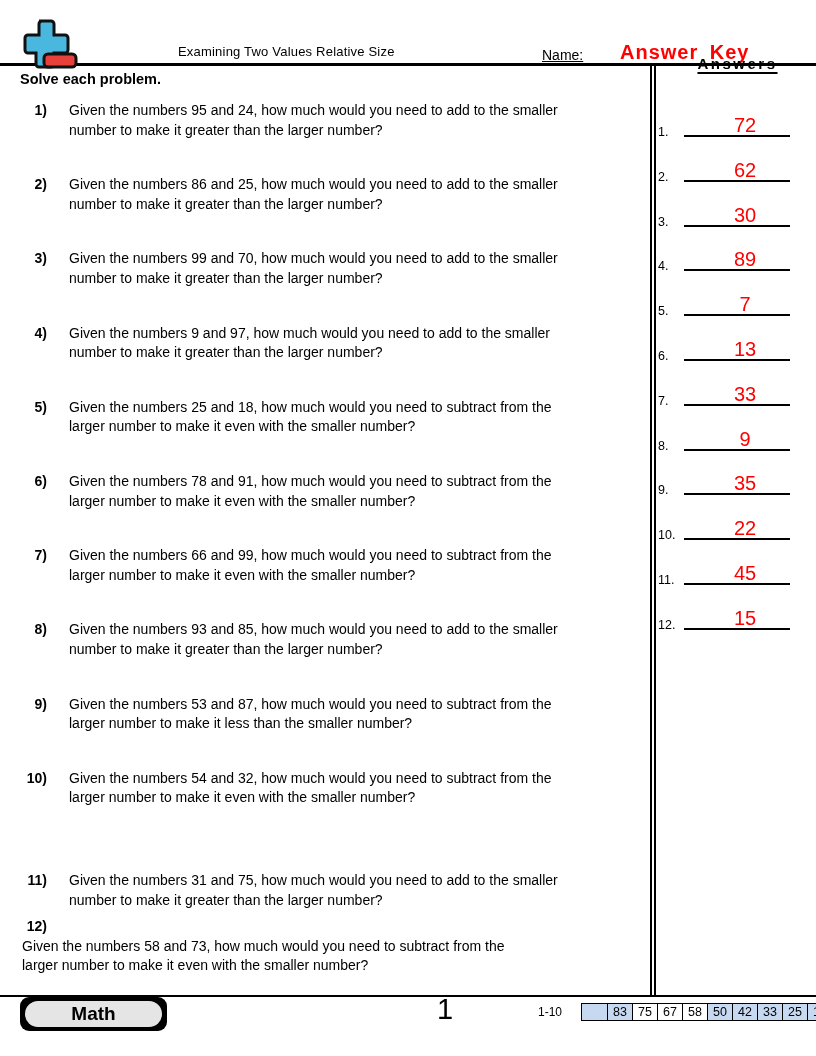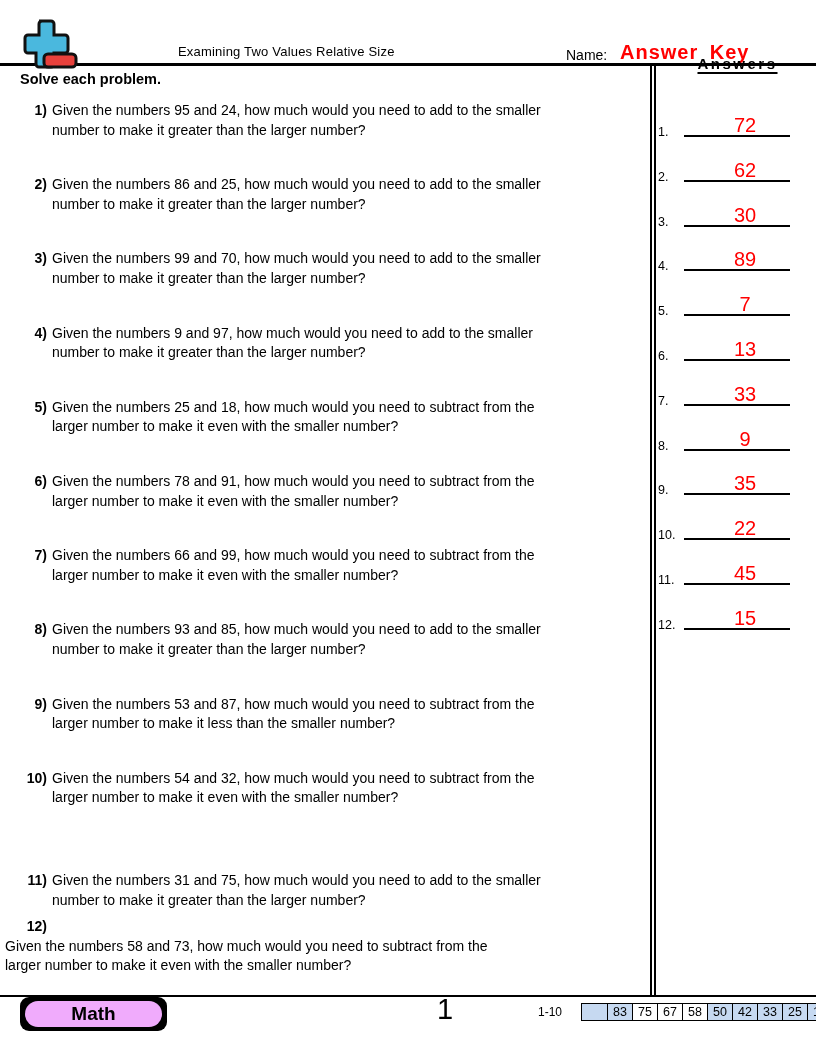--- a/index.html
+++ b/index.html
@@ -7,48 +7,48 @@
     position:relative; width:816px; height:1056px; background:#fff;
     font-family:"Liberation Sans", sans-serif; color:#000; overflow:hidden;
     --accent-red:#ff0000; --score-shade:#c6d9f1; --logo-blue:#4ab8de; --logo-red:#e8413c;
   }
 
   
   .logo { position:absolute; left:22px; top:18px; z-index:3; }
   .logo .plus { fill:var(--logo-blue); stroke:#111; stroke-width:3; }
   .logo .minus { fill:var(--logo-red); stroke:#111; stroke-width:3; }
   .title { position:absolute; left:178px; top:44px; font-size:13px; letter-spacing:.2px; }
-  .name-label { position:absolute; left:566px; top:47px; font-size:14px; }
+  .name-label { position:absolute; left:542px; top:47px; font-size:14px;text-decoration:underline; }
   .answer-key { position:absolute; left:620px; top:41px; font-size:20px; font-weight:bold;
                 color:var(--accent-red); letter-spacing:1px; word-spacing:5px; }
   .header-rule { position:absolute; left:0; top:63px; width:816px; height:3px; background:#000; z-index:2; }
   .instructions { position:absolute; left:20px; top:71px; font-size:14.5px; font-weight:bold; }
 
   
   .divider { position:absolute; top:66px; height:929px; width:2px; background:#000; }
   .divider.a { left:650px; } .divider.b { left:654px; }
   .answers-title { position:absolute; left:660px; top:55px; width:155px; text-align:center;
                    font-size:15px; font-weight:bold; letter-spacing:2.5px;
                    text-decoration:underline; text-decoration-thickness:2px; text-underline-offset:3px; }
   .answer { position:absolute; left:656px; width:142px; height:28px; }
   .a-num { position:absolute; left:2px; bottom:-2px; font-size:12.5px; }
   .a-value { position:absolute; left:36px; bottom:2px; width:106px; text-align:center;
              font-size:20px; font-weight:normal; color:var(--accent-red); line-height:1; }
   .a-line { position:absolute; left:28px; bottom:0; width:106px; height:2px; background:#000; }
 
   
   .problem { position:absolute; left:0; width:650px; display:flex; }
   .p-num { width:47px; text-align:right; font-weight:bold; font-size:14px; line-height:19.5px; flex:none; }
-  .p-text { margin-left:5px; width:580px; font-size:14px; line-height:19.5px; white-space:pre-line; }
+  .p-text { margin-left:22px; width:580px; font-size:14px; line-height:19.5px; white-space:pre-line; }
 
   
   .footer-rule { position:absolute; left:0; top:995px; width:816px; height:2px; background:#000; }
   .math-badge { position:absolute; left:20px; top:997px; width:147px; height:34px;
                 background:#000; border-radius:9px; z-index:2; }
-  .math-pill { position:absolute; left:5px; right:5px; top:4px; bottom:4px; background:#f0abfc;
+  .math-pill { position:absolute; left:5px; right:5px; top:4px; bottom:4px; background:#e5e5e5;
                border-radius:14px; display:flex; align-items:center; justify-content:center;
                font-size:19px; font-weight:bold; }
   .website { position:absolute; left:175px; top:1013px; font-size:15px; }
   .page-number { position:absolute; left:400px; top:993px; width:90px; text-align:center;
                  font-size:29px; font-weight:normal; }
   .score-table { position:absolute; left:507px; top:995px; }
   .score-row { display:flex; height:18px; margin-top:-1px; }
   .score-row:first-child { margin-top:8px;gap:16px; }
   .score-label { width:55px; text-align:right; font-size:12px; line-height:18px; flex:none; }
   .score-cells { display:flex; margin-left:3px; }

